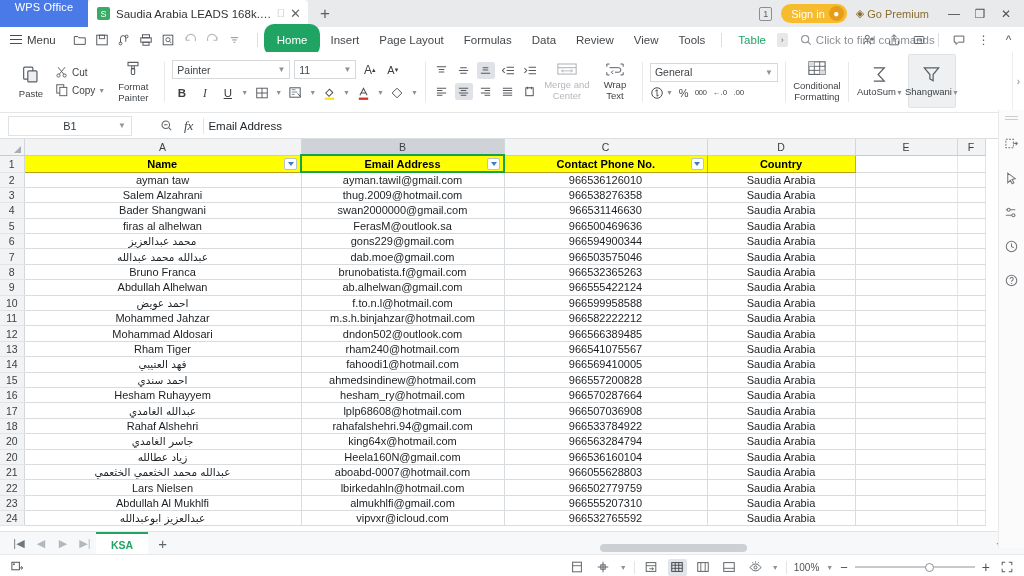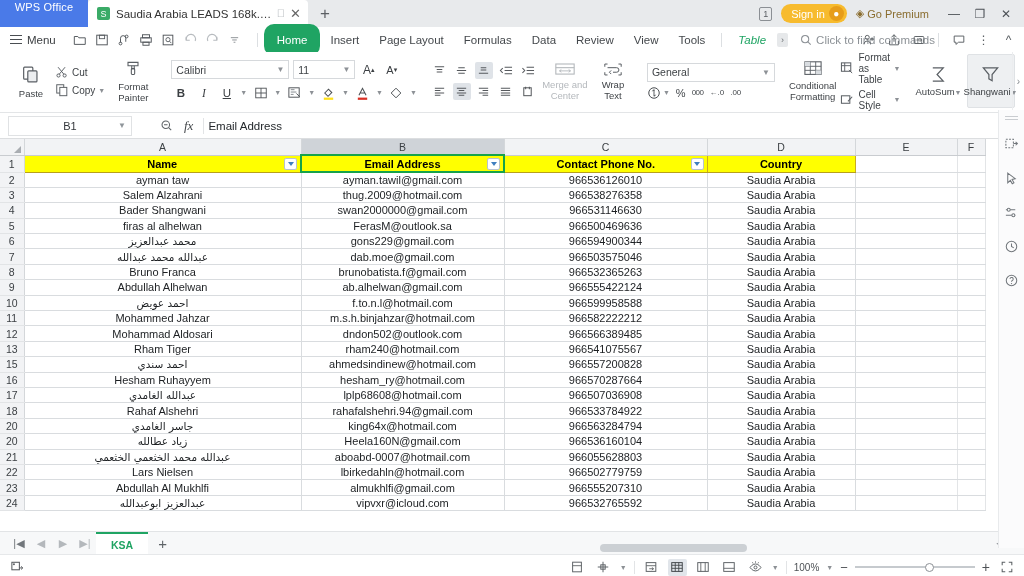--- a/index.html
+++ b/index.html
@@ -94,21 +94,21 @@
   .qat-ico { width: 21px; height: 21px; display:flex;align-items:center;justify-content:center; color:#4c5156;}
   .qat-sep { width:1px; height:14px; background:#dcdfe2; margin: 0 6px; }
   .rtab {
     font-size: 11.5px; color: #44484c;
     padding: 2px 10px; white-space: nowrap;
   }
   .rtab.active {
     background: #1fa463; color: #ffffff;
     border-radius: 10px; padding: 10px 13px;
   }
-  .rtab.ctx { color: #1fa463; font-style: italic; }
+  .rtab.ctx { color: #1fa463; }
   .ctxarrow { background:#e6e8ea; color:#6a6e72; font-size:9px; padding: 2px 4px; border-radius:2px; margin-left:1px;}
   .findbox { display:flex; align-items:center; gap:4px; margin-left: 12px; color:#8c9196; font-size:11.5px;}
   .rt-right { position:absolute; right: 4px; top:0; height:25px; display:flex; align-items:center; gap:2px; }
   .rt-ico { width: 23px; height:23px; display:flex;align-items:center;justify-content:center; color:#5b6064; font-size:12px;}
 
   
   .ribbon {
     height: 61px; background: #ffffff;
     display: flex; align-items: stretch;
     border-bottom: 1px solid #e3e5e7;
@@ -476,21 +476,21 @@
       </span>
       <span>Format Painter</span>
     </div>
   </div>
   <div class="rsep"></div>
 
   <div class="rgroup">
     <div class="stack2">
       <div class="fontrow">
         <div class="fsel" style="width:118px;">
-          <span>Calibri</span>
+          <span>Painter</span>
           <span class="car">▼</span>
         </div>
         <div class="fsel" style="width:62px;">
           <span>11</span>
           <span class="car">▼</span>
         </div>
         <div class="fmtbtn">
             <span style="font-size:12px">A</span>
             <sup style="font-size:7px">▴</sup>
           </div>
@@ -663,43 +663,20 @@
     <div class="bigbtn w46">
       <span class="ico">
         <svg width="20" height="18" viewBox="0 0 22 20">
             <rect x="2" y="2" width="18" height="14" fill="none" stroke="#5a5f64" stroke-width="1.2"></rect>
             <path d="M2 7h18M2 11.5h18M8 2v14M14 2v14" stroke="#5a5f64" stroke-width="1"></path>
             <rect x="2" y="2" width="6" height="5" fill="#d9dde1"></rect>
             <rect x="14" y="11.5" width="6" height="4.5" fill="#d9dde1"></rect>
           </svg>
       </span>
       <span>Conditional Formatting</span>
-    </div>
-    <div class="stack2">
-      <div class="smbtn">
-        <span class="ico">
-          <svg width="15" height="14" viewBox="0 0 16 15">
-              <rect x="1.5" y="2" width="10" height="9" fill="none" stroke="#5a5f64" stroke-width="1.1"></rect>
-              <path d="M1.5 5h10M5 2v9" stroke="#5a5f64" stroke-width="1"></path>
-              <path d="M9.5 9.5l3.5 3.5" stroke="#5a5f64" stroke-width="1"></path>
-            </svg>
-        </span>
-        <span>Format as Table</span>
-        <span class="car8">▼</span>
-      </div>
-      <div class="smbtn">
-        <span class="ico">
-          <svg width="15" height="14" viewBox="0 0 16 15">
-              <rect x="1.5" y="3" width="9" height="8" fill="none" stroke="#5a5f64" stroke-width="1.1"></rect>
-              <path d="M8.5 9l4.5-5" stroke="#5a5f64" stroke-width="1.1"></path>
-            </svg>
-        </span>
-        <span>Cell Style</span>
-        <span class="car8">▼</span>
-      </div>
     </div>
   </div>
   <div class="rsep"></div>
 
   <div class="rgroup">
     <div class="bigbtn w46">
       <span class="ico">
         <svg width="19" height="19" viewBox="0 0 20 20">
             <path d="M4 3h11L8.5 10 15 17H4" fill="none" stroke="#5a5f64" stroke-width="1.3"></path>
           </svg>
@@ -888,20 +865,29 @@
           <tr>
             <td class="rowhdr">13</td>
             <td class="cell">Rham Tiger</td>
             <td class="cell">rham240@hotmail.com</td>
             <td class="cell">966541075567</td>
             <td class="cell">Saudia Arabia</td>
             <td class="cell blank"></td>
             <td class="cell blank"></td>
           </tr>
           <tr>
+            <td class="rowhdr">14</td>
+            <td class="cell arcell">فهد العتيبي</td>
+            <td class="cell">fahoodi1@hotmail.com</td>
+            <td class="cell">966569410005</td>
+            <td class="cell">Saudia Arabia</td>
+            <td class="cell blank"></td>
+            <td class="cell blank"></td>
+          </tr>
+          <tr>
             <td class="rowhdr">15</td>
             <td class="cell arcell">احمد سندي</td>
             <td class="cell">ahmedsindinew@hotmail.com</td>
             <td class="cell">966557200828</td>
             <td class="cell">Saudia Arabia</td>
             <td class="cell blank"></td>
             <td class="cell blank"></td>
           </tr>
           <tr>
             <td class="rowhdr">16</td>

